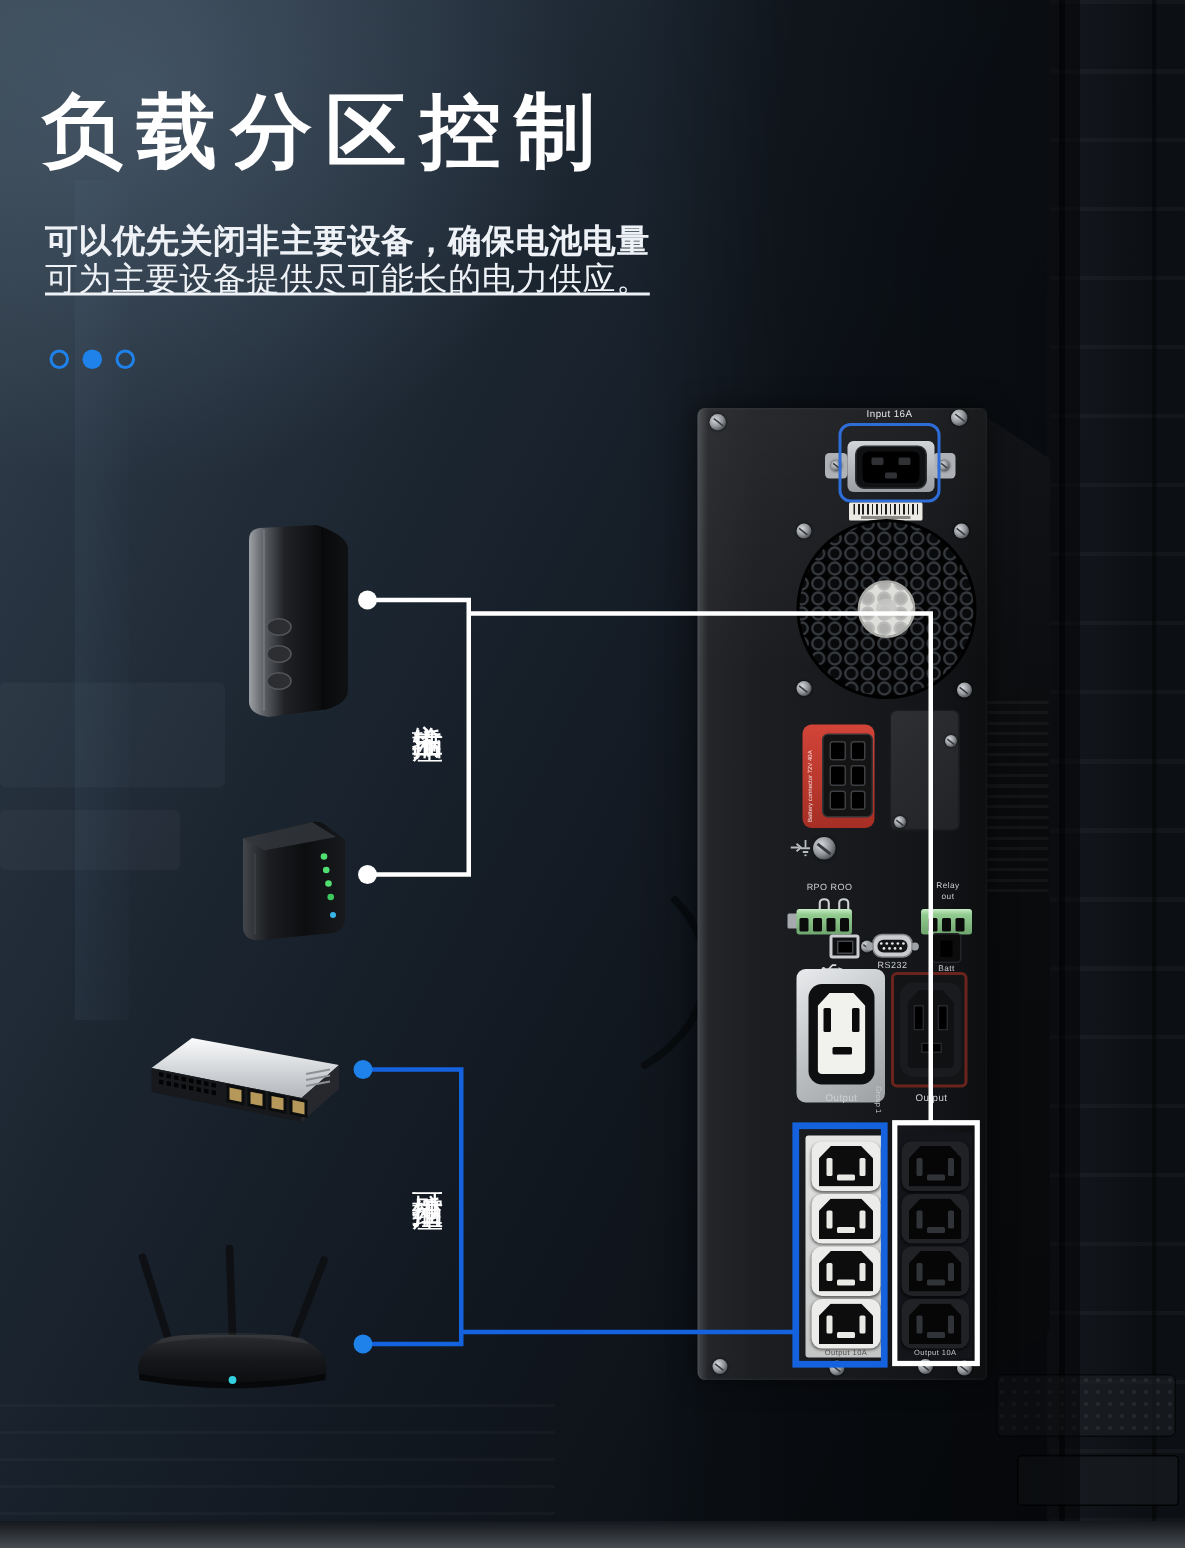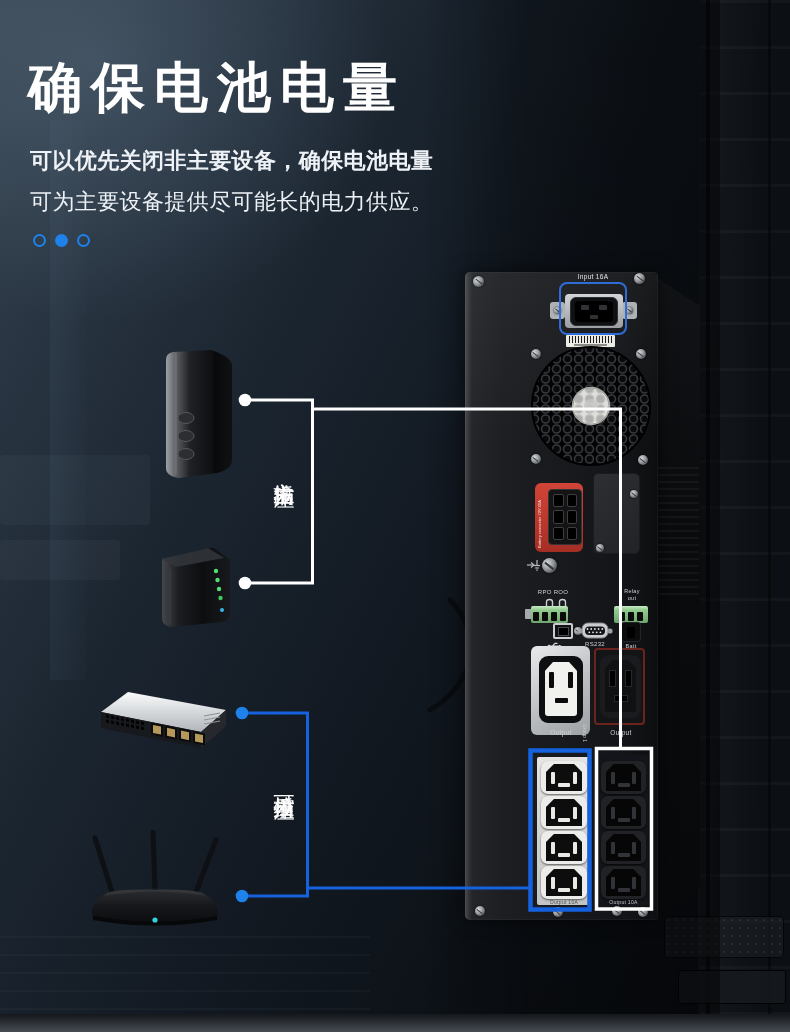--- a/index.html
+++ b/index.html
@@ -61,23 +61,23 @@
   <div class="abs" style="left:0;top:936px;width:370px;height:78px;
        background:repeating-linear-gradient(180deg, rgba(255,255,255,.05) 0 2px, transparent 2px 18px);opacity:.5;"></div>
   <div class="abs" style="left:420px;top:0;width:300px;height:1032px;
        background:linear-gradient(90deg, transparent, rgba(0,0,0,.35) 35%, rgba(0,0,0,.5));"></div>
   <svg class="abs" style="left:360px;top:590px" width="140" height="150" viewBox="0 0 140 150">
     <path d="M90 10 C 120 40, 120 90, 70 120" fill="none" stroke="rgba(5,8,10,.7)" stroke-width="5" stroke-linecap="round"></path>
   </svg>
   <div class="abs" style="left:0;top:1014px;width:790px;height:18px;
        background:linear-gradient(180deg,#14171b, #474c52);"></div>
 
-  <div class="abs" style="left:28px;top:52px;font-size:54px;font-weight:700;color:#fff;letter-spacing:9px;white-space:nowrap;">确保电池电量</div>
+  <div class="abs" style="left:28px;top:52px;font-size:54px;font-weight:700;color:#fff;letter-spacing:9px;white-space:nowrap;">负载分区控制</div>
   <div class="abs" style="left:30px;top:146px;font-size:22px;color:#eef2f6;letter-spacing:.4px;white-space:nowrap;font-weight:bold;">可以优先关闭非主要设备，确保电池电量</div>
-  <div class="abs" style="left:30px;top:187px;font-size:22px;color:#eef2f6;letter-spacing:.4px;white-space:nowrap;">可为主要设备提供尽可能长的电力供应。</div>
+  <div class="abs" style="left:30px;top:171px;font-size:22px;color:#eef2f6;letter-spacing:.4px;white-space:nowrap;text-decoration:underline;">可为主要设备提供尽可能长的电力供应。</div>
   <div class="abs" style="left:33px;top:233px;">
     <span class="dot13 outline"></span><span class="dot13 filled"></span><span class="dot13 outline"></span>
   </div>
 
   <svg class="abs" style="left:156px;top:348px" width="80" height="132" viewBox="0 0 80 132">
     <defs>
       <linearGradient id="svG" x1="0" y1="0" x2="1" y2="0">
         <stop offset="0" stop-color="#9da0a5"></stop>
           <stop offset=".16" stop-color="#595c61"></stop>
         <stop offset=".36" stop-color="#1f2124"></stop>

